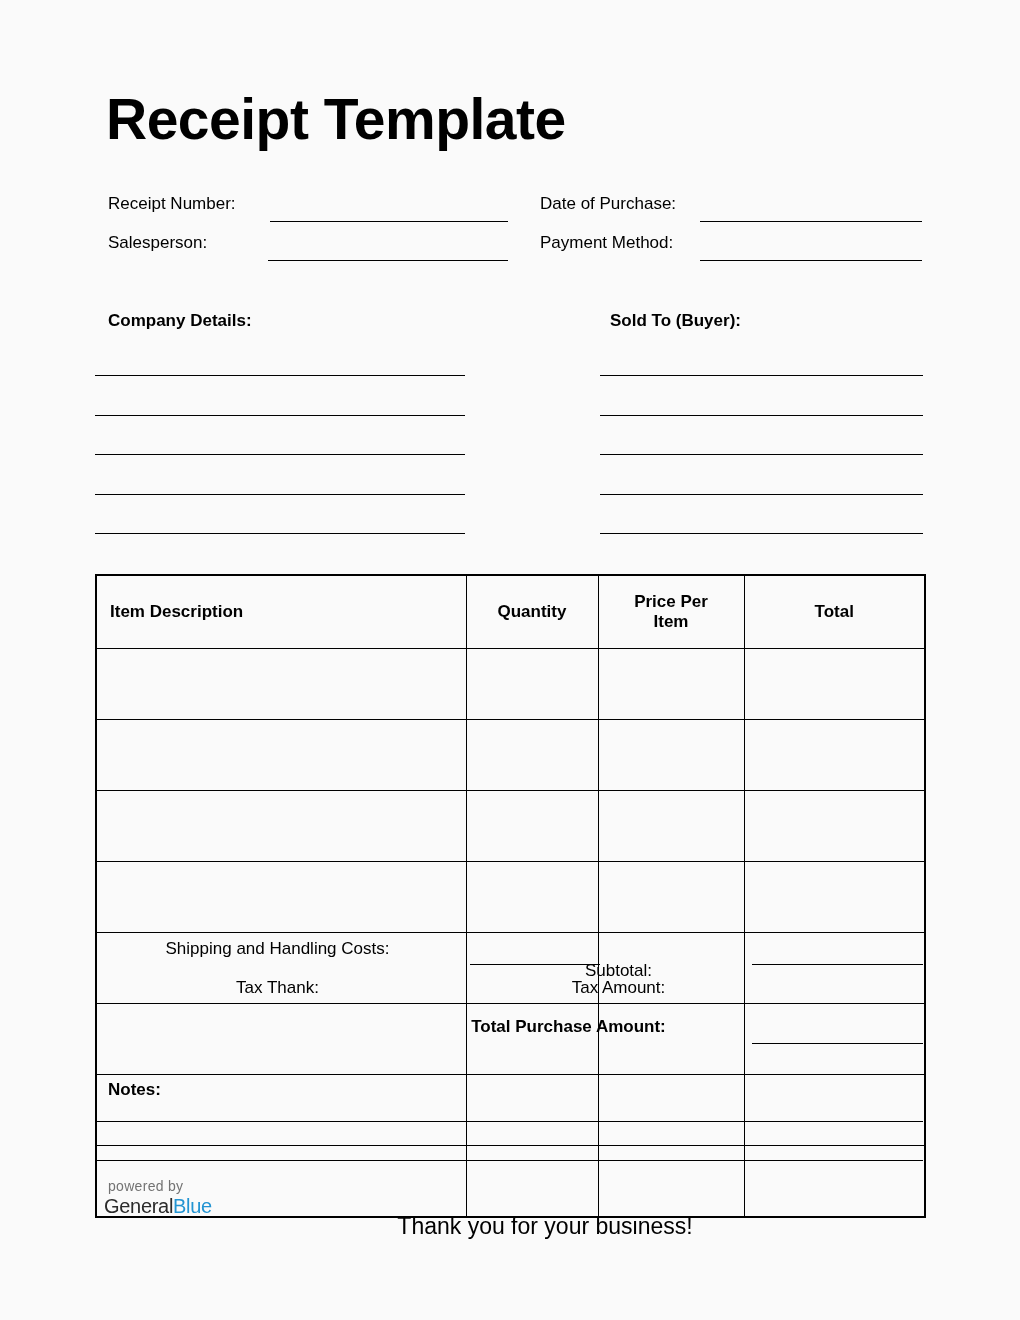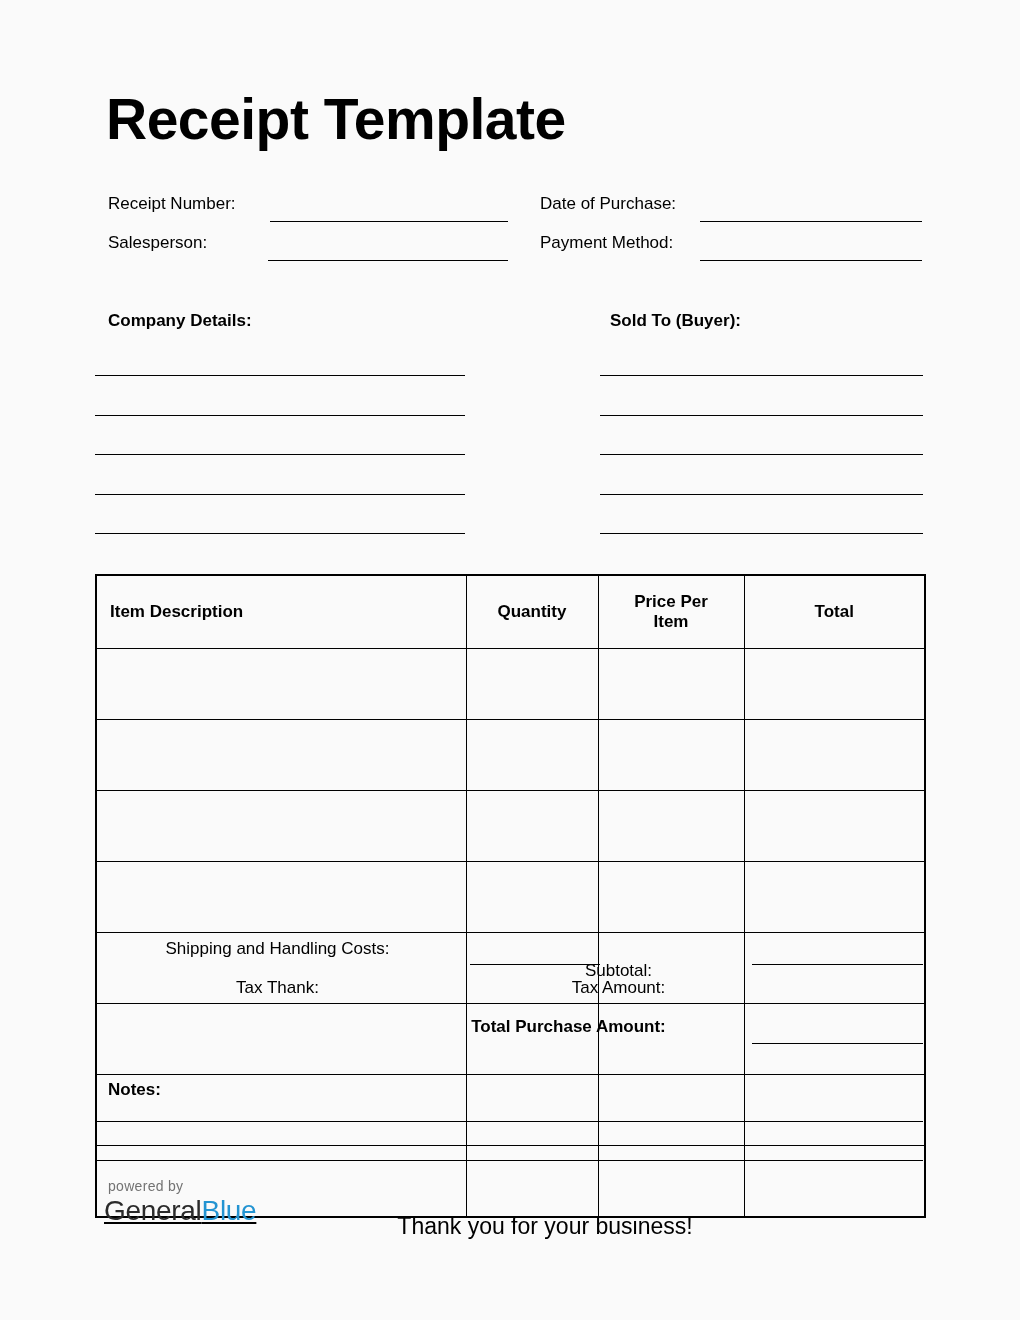--- a/index.html
+++ b/index.html
@@ -71,21 +71,21 @@
   #notes-lines{position:absolute;left:95px;top:1121px;width:828px;height:45px;}
   #notes-lines .rule{left:0;width:100%;}
 
   
   .powered-by{
     position:absolute;left:108px;top:1178px;
     font-size:14px;color:#737373;letter-spacing:0.3px;
   }
   .brand{
     position:absolute;left:104px;top:1195px;
-    font-size:28px;letter-spacing:-0.3px;white-space:nowrap;text-decoration:underline;
+    font-size:20px;letter-spacing:-0.3px;white-space:nowrap;
   }
   .brand .general{color:#2b2b2b;}
   .brand .blue{color:#2394d2;}
   .thankyou{
     position:absolute;left:300px;top:1213px;width:490px;
     text-align:center;font-size:23px;
   }
 </style>
 </head>
 <body>

